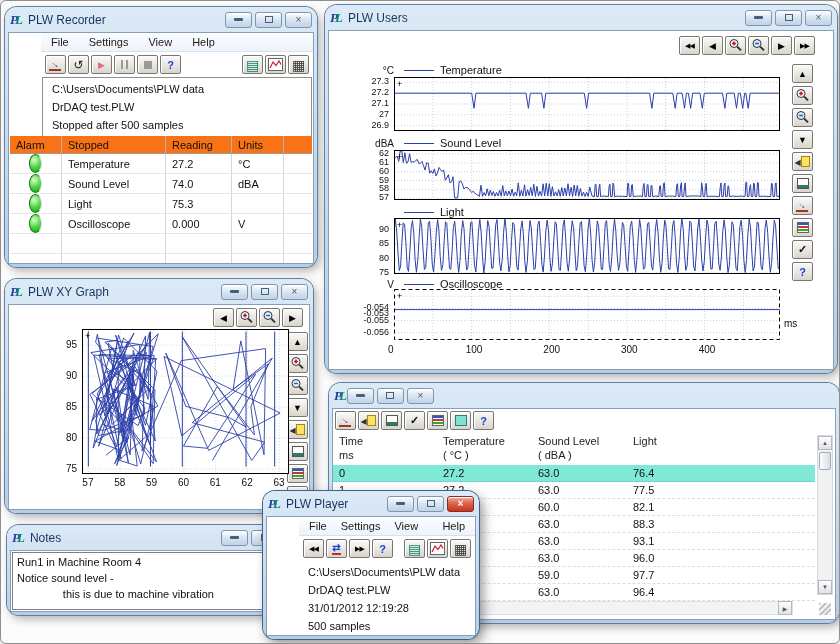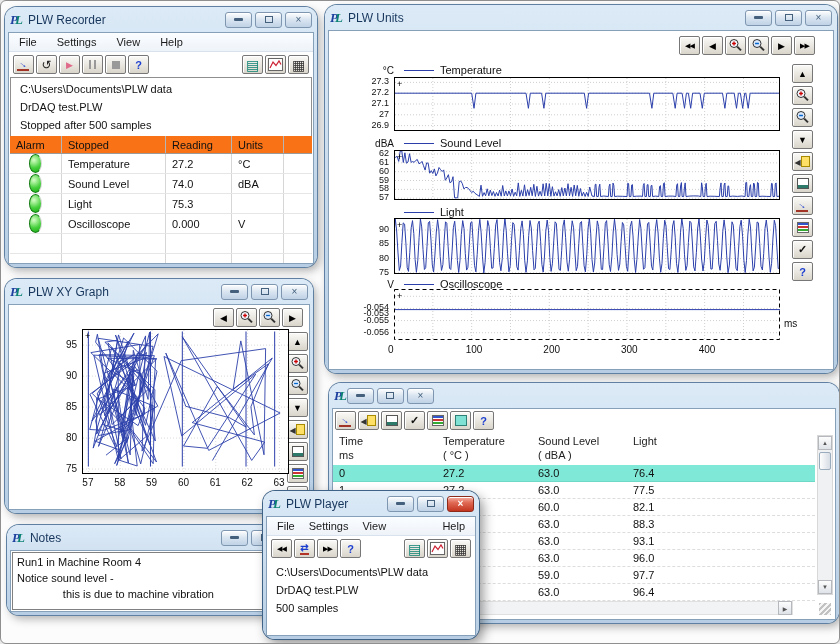--- a/index.html
+++ b/index.html
@@ -12,21 +12,21 @@
   .titlebar{height:25px;display:flex;align-items:center;padding:0 5px;}
   .title{font-size:12px;color:#17365c;margin-left:5px;flex:1;white-space:nowrap;overflow:hidden;}
   .pl{font-family:"Liberation Serif",serif;font-style:italic;font-weight:bold;font-size:13px;line-height:1;white-space:nowrap;}
   .pl .p{color:#1d3f9e;}
   .pl .l{color:#0c8273;margin-left:-3px;}
   .winbtns{display:flex;gap:3px;}
   .wbtn{width:27px;height:16px;border-radius:3px;border:1px solid #7e96b0;background:linear-gradient(#fefefe,#dbe6f1 45%,#c0d2e6);display:flex;align-items:center;justify-content:center;color:#44607c;font-size:10px;line-height:1;box-shadow:inset 0 1px 0 #fff;box-sizing:border-box;}
   .wbtn.close{background:linear-gradient(#f6b1a5,#e06a55 40%,#c33520);border-color:#8e2a1a;color:#fff;font-weight:bold;}
   .gm{width:9px;height:3px;background:#44607c;border-radius:1px;}
   .gx{width:8px;height:7px;border:1px solid #44607c;box-sizing:border-box;}
-  .client{position:absolute;left:3px;right:3px;bottom:3px;top:25px;background:#fff;border:1px solid #86a0ba;overflow:hidden;}
+  .client{position:absolute;left:3px;right:3px;bottom:3px;top:25px;background:#fff;border:1px solid #86a0ba;overflow:hidden;padding-left:32px;}
 
   .menubar{height:18px;display:flex;align-items:center;padding:0 10px;gap:20px;font-size:11px;color:#1a1a1a;background:linear-gradient(#fbfdff,#eef3f9);border-bottom:1px solid #d8e2ee;}
   .menubar .right{margin-left:auto;}
 
   .tbar{display:flex;align-items:center;gap:2px;padding:3px 4px;}
   .iconrun{display:flex;gap:2px;}
   .flex1{flex:1;}
   .tb{position:relative;width:21px;height:19px;border:1px solid #777;border-radius:2px;background:linear-gradient(#fbfaf7,#d9d5cb);box-shadow:inset 1px 1px 0 #fff;display:flex;align-items:center;justify-content:center;font-size:10px;color:#111;box-sizing:border-box;flex:0 0 auto;}
   .ic{display:flex;align-items:center;justify-content:center;}
 
@@ -250,21 +250,21 @@
               <span class="c-rest"></span>
             </div>
           </div>
       </div>
     </div>
   </div>
 
   <div class="win" style="left:324px;top:4px;width:512px;height:368px;">
     <div class="titlebar">
       <span class="pl"><span class="p">P</span><span class="l">L</span></span>
-      <span class="title">PLW Units</span>
+      <span class="title">PLW Users</span>
       <span class="winbtns">
         <span class="wbtn">
             <span class="gm"></span>
           </span>
         <span class="wbtn">
             <span class="gx"></span>
           </span>
         <span class="wbtn">×</span>
       </span>
     </div>
@@ -878,18 +878,19 @@
             <span class="tb">
               <span class="ic">
                 <span class="g-sheet">▦</span>
               </span>
             </span>
           </span>
       </div>
       <div class="plain-info">
         <div class="infoline">C:\Users\Documents\PLW data</div>
         <div class="infoline">DrDAQ test.PLW</div>
+        <div class="infoline">31/01/2012 12:19:28</div>
         <div class="infoline">500 samples</div>
       </div>
     </div>
   </div>
 
 </div>
 
 </body></html>

